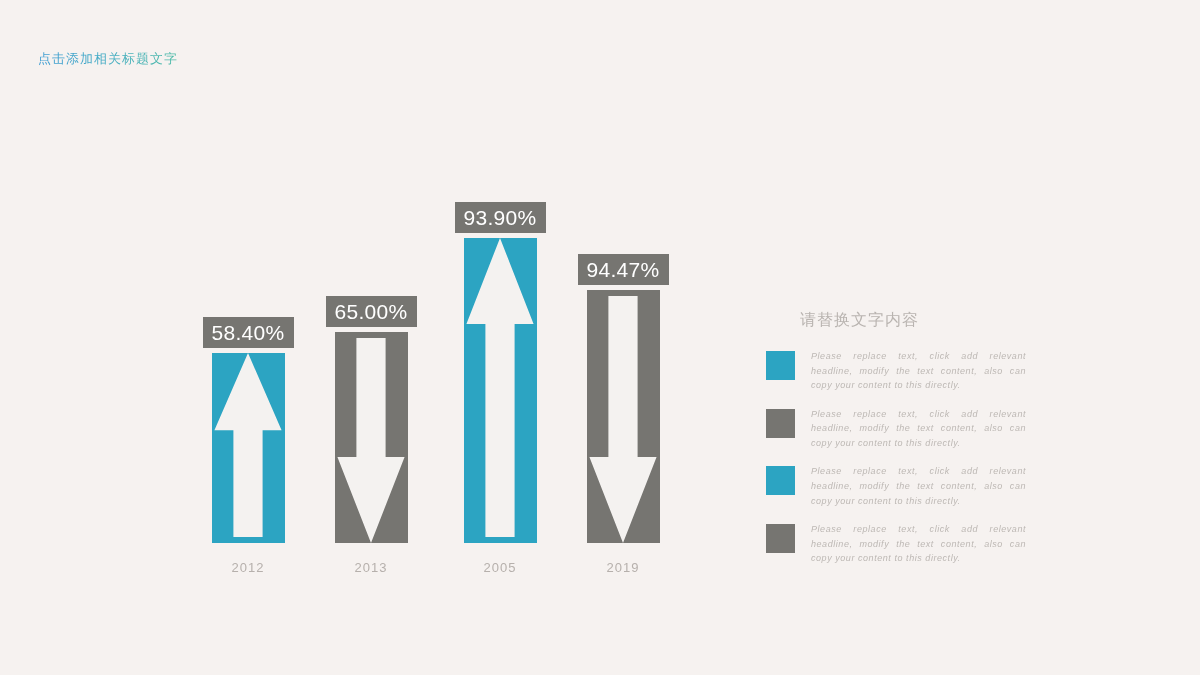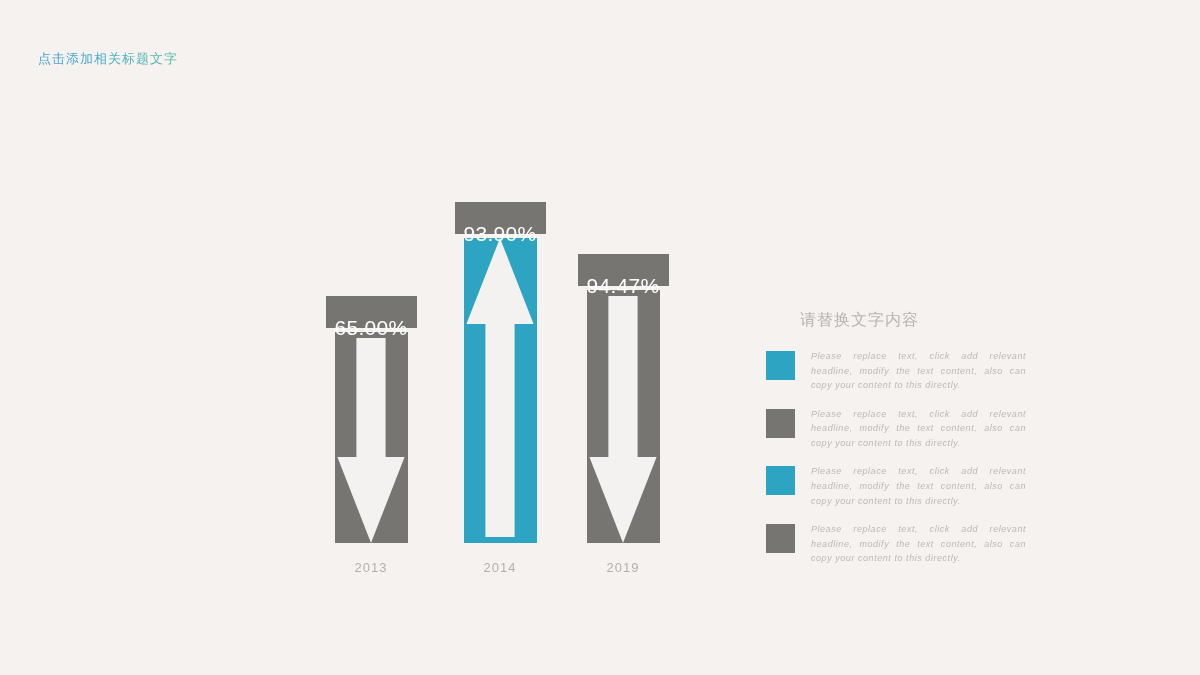--- a/index.html
+++ b/index.html
@@ -66,21 +66,21 @@
   .value-chip {
     position: absolute;
     height: 31px;
     line-height: 31px;
     background: #767571;
     color: #ffffff;
     font-size: 21px;
     text-align: center;
     letter-spacing: 0.3px;
     white-space: nowrap;
-    padding: 16px 9px;
+    padding: 0 9px;
     box-sizing: border-box;
   }
 
   .year-label {
     position: absolute;
     top: 100%;
     left: 50%;
     transform: translateX(-50%);
     margin-top: 17px;
     font-size: 13px;
@@ -126,36 +126,45 @@
     letter-spacing: 0.55px;
     text-align: justify;
   }
 </style>
 </head>
 <body style="background: rgb(246, 242, 240);">
 
 <div id="slide-title" style="background: linear-gradient(90deg, rgb(58, 154, 210) 0%, rgb(63, 169, 196) 45%, rgb(77, 187, 166) 100%) text;">点击添加相关标题文字</div>
 
 <div id="chart-area">
+    <div class="bar-group" style="left: 211.5px; width: 73px; height: 190px;">
+      <div class="bar-column" style="height: 190px;">
+        <div class="bar-body" style="background: rgb(44, 164, 194);">
+          <div class="bar-arrow" style="height: 184px; background: rgb(244, 242, 240); clip-path: polygon(50% 0%, 96% 42%, 70% 42%, 70% 100%, 30% 100%, 30% 42%, 4% 42%); bottom: 6px;"></div>
+        </div>
+        <div class="value-chip" style="background: rgb(118, 117, 113); color: rgb(255, 255, 255); left: -9px; top: -36px;">58.40%</div>
+        <div class="year-label" style="color: rgb(182, 176, 172);">2012</div>
+      </div>
+    </div>
     <div class="bar-group" style="left: 334.5px; width: 73px; height: 211px;">
       <div class="bar-column" style="height: 211px;">
         <div class="bar-body" style="background: rgb(118, 117, 113);">
           <div class="bar-arrow" style="height: 205px; background: rgb(244, 242, 240); clip-path: polygon(30% 0%, 70% 0%, 70% 58.0488%, 96% 58.0488%, 50% 100%, 4% 58.0488%, 30% 58.0488%); top: 6px;"></div>
         </div>
         <div class="value-chip" style="background: rgb(118, 117, 113); color: rgb(255, 255, 255); left: -9px; top: -36px; text-align: right;">65.00%</div>
         <div class="year-label" style="color: rgb(182, 176, 172);">2013</div>
       </div>
     </div>
     <div class="bar-group" style="left: 463.5px; width: 73px; height: 305px;">
       <div class="bar-column" style="height: 305px;">
         <div class="bar-body" style="background: rgb(44, 164, 194);">
           <div class="bar-arrow" style="height: 299px; background: rgb(244, 242, 240); clip-path: polygon(50% 0%, 96% 28.7625%, 70% 28.7625%, 70% 100%, 30% 100%, 30% 28.7625%, 4% 28.7625%); bottom: 6px;"></div>
         </div>
         <div class="value-chip" style="background: rgb(118, 117, 113); color: rgb(255, 255, 255); left: -9px; top: -36px;">93.90%</div>
-        <div class="year-label" style="color: rgb(182, 176, 172);">2014</div>
+        <div class="year-label" style="color: rgb(182, 176, 172);">2005</div>
       </div>
     </div>
     <div class="bar-group" style="left: 586.5px; width: 73px; height: 253px;">
       <div class="bar-column" style="height: 253px;">
         <div class="bar-body" style="background: rgb(118, 117, 113);">
           <div class="bar-arrow" style="height: 247px; background: rgb(244, 242, 240); clip-path: polygon(30% 0%, 70% 0%, 70% 65.1822%, 96% 65.1822%, 50% 100%, 4% 65.1822%, 30% 65.1822%); top: 6px;"></div>
         </div>
         <div class="value-chip" style="background: rgb(118, 117, 113); color: rgb(255, 255, 255); left: -9px; top: -36px;">94.47%</div>
         <div class="year-label" style="color: rgb(182, 176, 172);">2019</div>
       </div>

